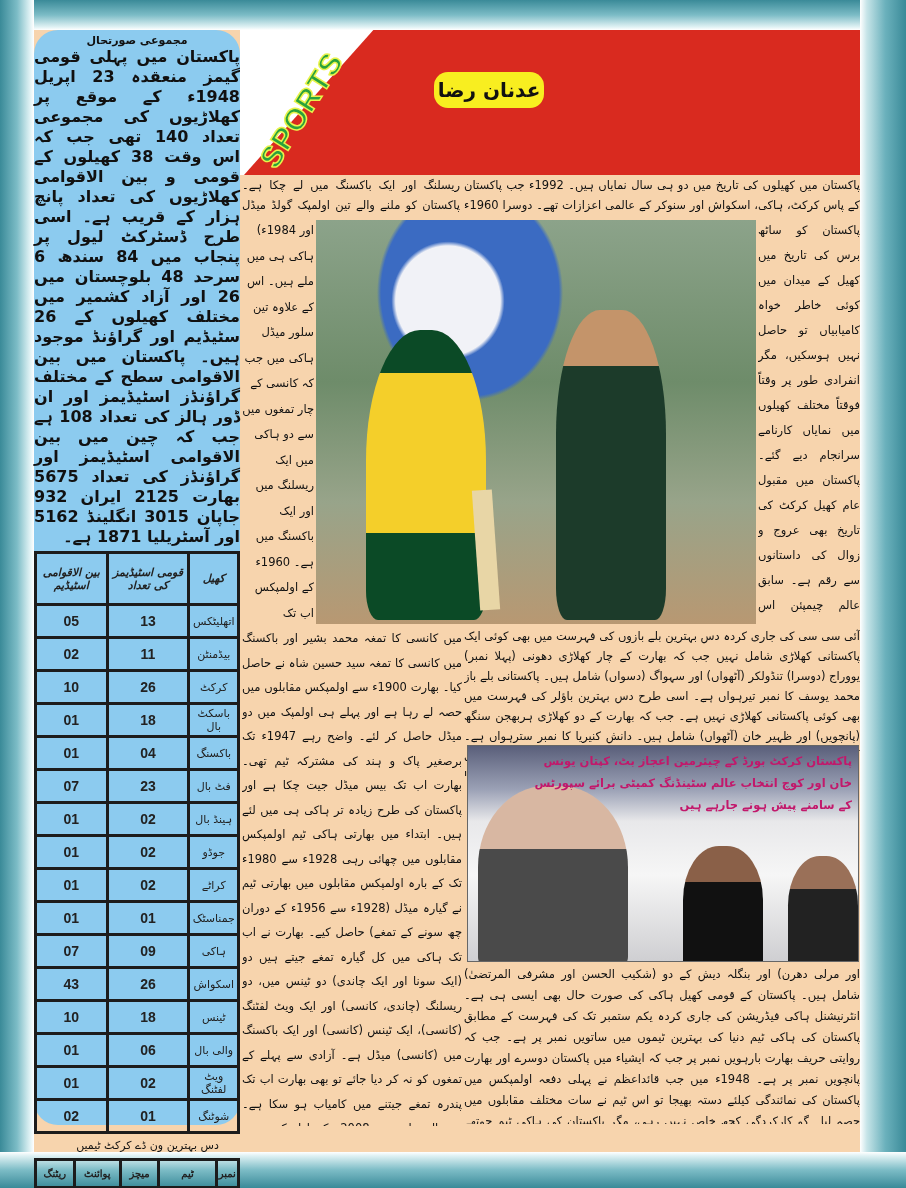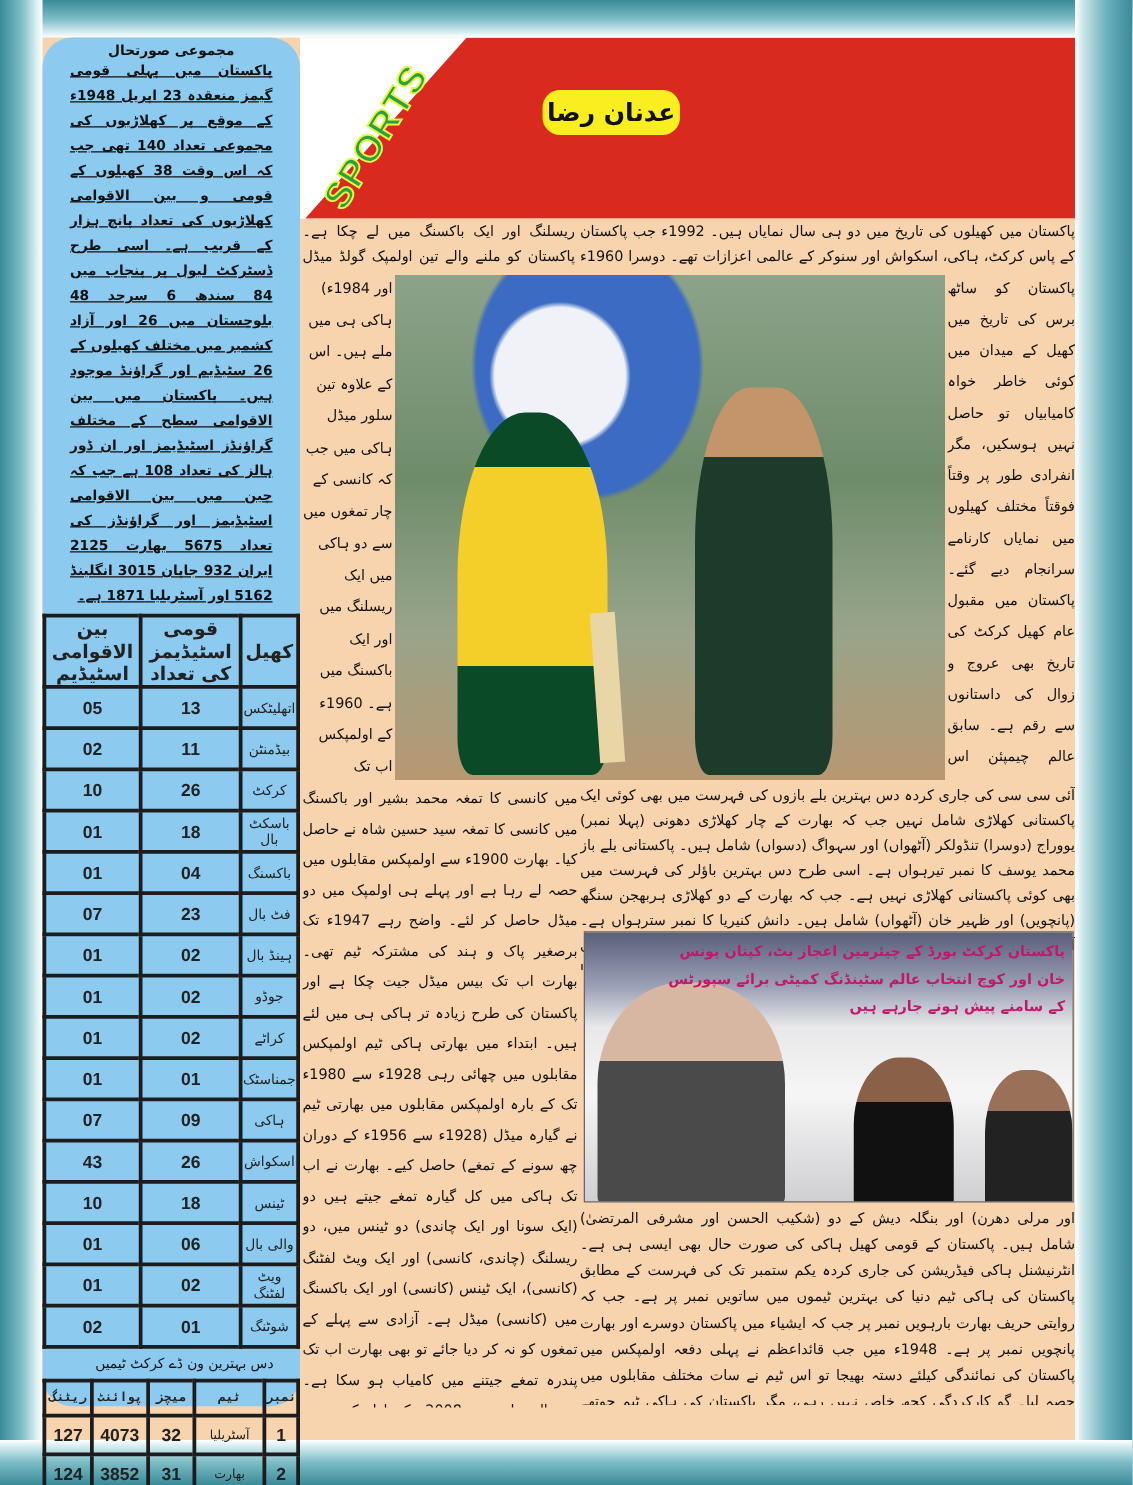--- a/index.html
+++ b/index.html
@@ -29,35 +29,35 @@
   }
 
   
   .sidebar {
     position: absolute; left: 0; top: 0; width: 206px; height: 1095px;
     background: #8ccbef;
     direction: rtl;
     border-radius: 24px;
   }
   .sb-heading { text-align: center; font-size: 11px; font-weight: bold; color: #111; padding-top: 4px; }
-  .sb-para { font-size: 11px; line-height: 20px; color: #111; padding: 0 22px; text-align: justify; font-weight: bold; text-decoration: underline; }
+  .sb-para { font-size: 16px; line-height: 20px; color: #111; padding: 0 0; text-align: justify; font-weight: bold; }
   table { border-collapse: collapse; width: 100%; }
   .stad-table { margin-top: 4px; }
   .stad-table td, .stad-table th {
     border: 3px solid #1c1c1c; text-align: center; height: 33px;
     font-family: "Liberation Sans", sans-serif; font-weight: bold; font-size: 14px; color: #222;
   }
-  .stad-table th { font-size: 15px; height: 52px; font-family: "DejaVu Sans", sans-serif; }
+  .stad-table th { font-size: 11px; height: 52px; font-family: "DejaVu Sans", sans-serif; font-style: italic; }
   .stad-table td.sport { font-family: "DejaVu Sans", sans-serif; font-size: 11px; font-weight: normal; }
   .odi-heading { text-align: center; font-size: 11px; color: #111; height: 24px; line-height: 24px; margin-left: 21px; }
   .odi-table td, .odi-table th {
     border: 3px solid #1c1c1c; text-align: center; height: 31px;
     font-family: "Liberation Sans", sans-serif; font-weight: bold; font-size: 14px; color: #222;
   }
-  .odi-table th { font-size: 10px; height: 28px; font-family: Liberation Mono, monospace; }
+  .odi-table th { font-size: 10px; height: 28px; font-family: Liberation Sans, sans-serif; }
   .odi-table td.team { font-family: "DejaVu Sans", sans-serif; font-size: 10px; font-weight: normal; text-align: center; }
 
   
   .sports-logo {
     position: absolute; left: 208px; top: 10px; width: 120px; height: 140px;
     display: flex; align-items: center; justify-content: center;
   }
   .sports-logo span {
     transform: rotate(-58deg);
     font-family: "Liberation Sans", sans-serif; font-weight: bold; font-size: 30px;

